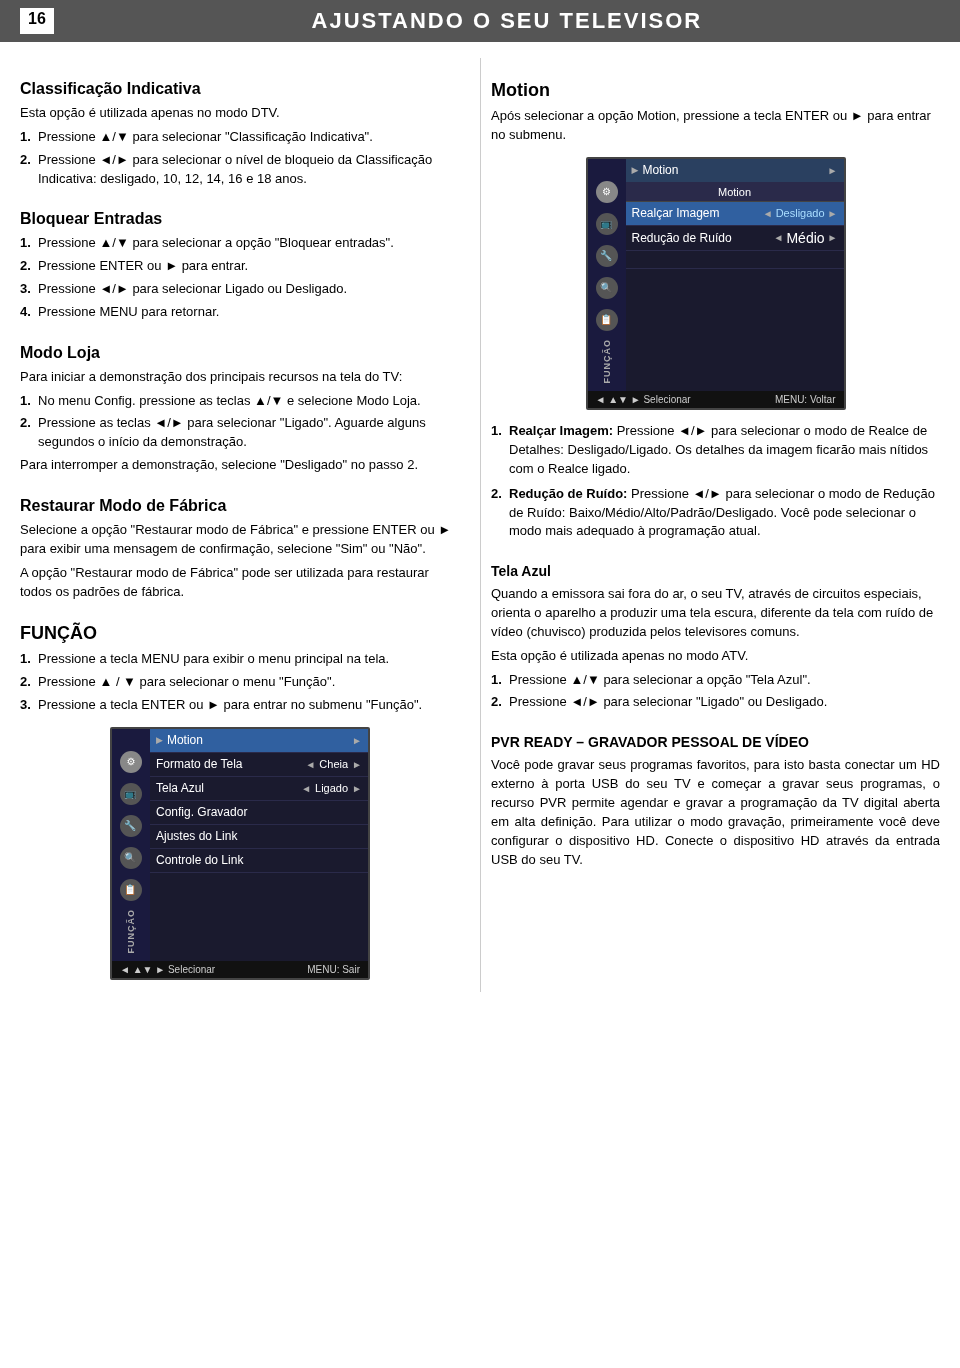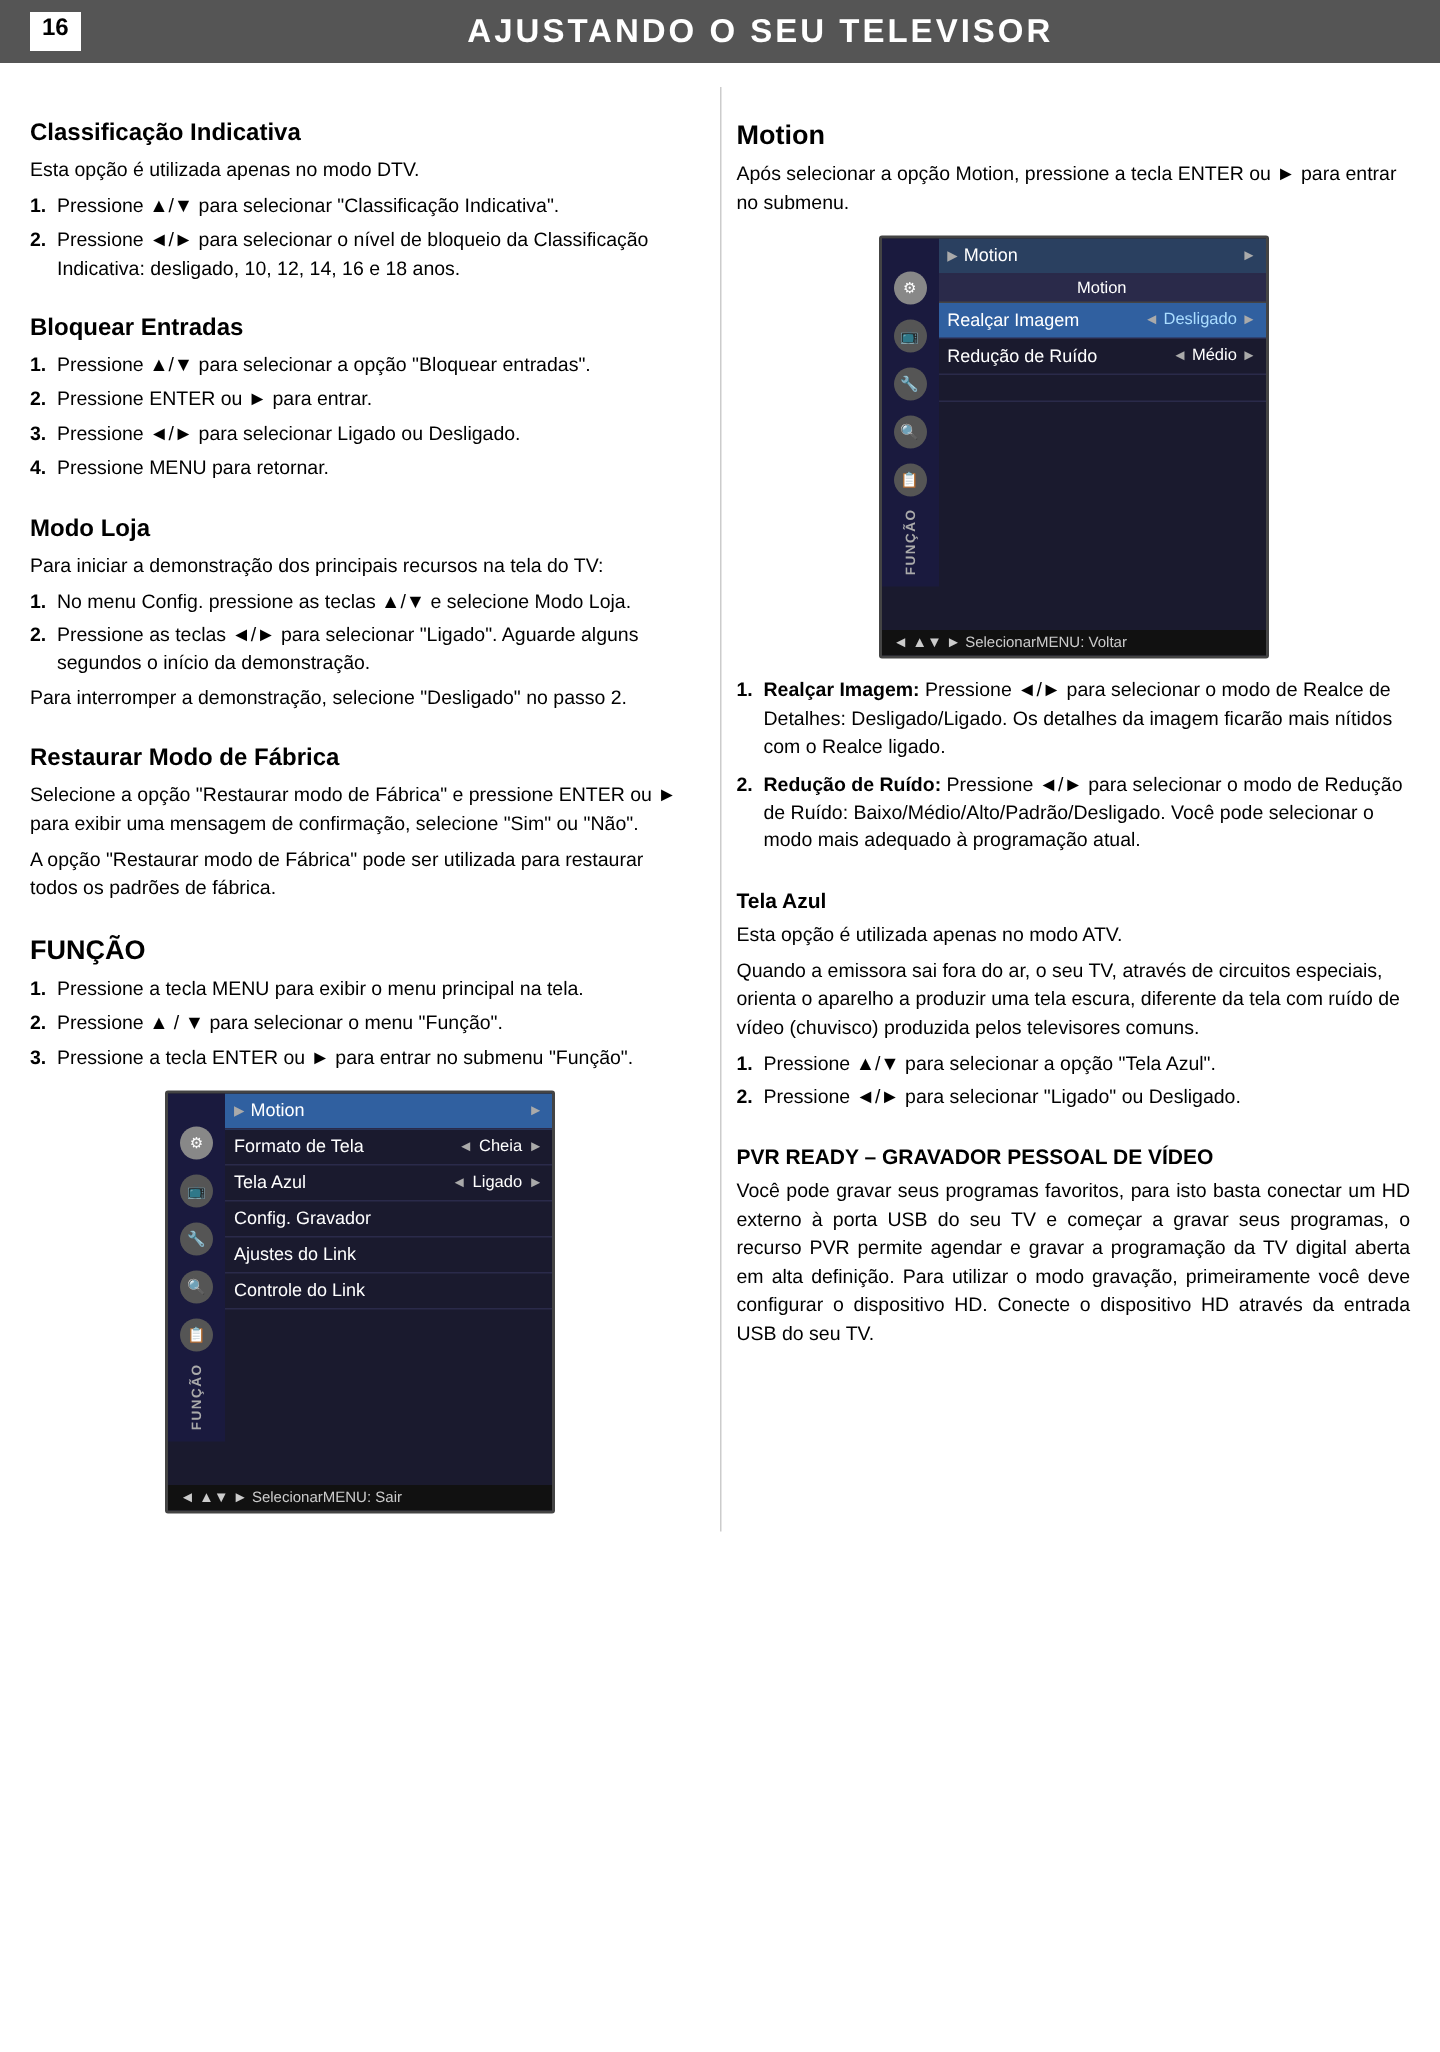--- a/index.html
+++ b/index.html
@@ -94,25 +94,24 @@
     .tv-icon.active {
       background: #888;
     }
     .tv-arrow {
       color: #aaa;
       font-size: 10px;
     }
     .tv-footer {
       background: #111;
       display: flex;
-      justify-content: flex-start;
+      justify-content: space-between;
       padding: 3px 8px;
       font-size: 10px;
       color: #ccc;
-      margin-top: 29px;
     }
 
     
     .tv-menu-full {
       border: 2px solid #444;
       background: #1a1a2e;
       width: 260px;
       margin: 12px auto;
       font-size: 12px;
       color: #fff;
@@ -354,21 +353,21 @@
               <span class="tv-arrow">◄</span>
               <span style="color:#adf;font-size:11px;">Desligado</span>
               <span class="tv-arrow">►</span>
             </div>
           </div>
 
           <div class="tv-full-row">
             <span>Redução de Ruído</span>
             <div style="display:flex;align-items:center;gap:3px;">
               <span class="tv-arrow">◄</span>
-              <span style="color:#fff;font-size:11px;">Médio</span>
+              <span style="color:#fff;font-size:14px;">Médio</span>
               <span class="tv-arrow">►</span>
             </div>
           </div>
           <div class="tv-full-row" style="min-height:18px;"></div>
         </div>
       </div>
       <div class="tv-footer">
         <span>◄ ▲▼ ► Selecionar</span>
         <span>MENU: Voltar</span>
       </div>
@@ -378,22 +377,22 @@
       <span class="num">1.</span>
       <span><b>Realçar Imagem:</b><span> Pressione ◄/► para selecionar o modo de Realce de Detalhes: Desligado/Ligado. Os detalhes da imagem ficarão mais nítidos com o Realce ligado.</span></span>
     </div>
     <div class="numbered-item" style="margin-top:6px;">
       <span class="num">2.</span>
       <span><b>Redução de Ruído:</b><span> Pressione ◄/► para selecionar o modo de Redução de Ruído: Baixo/Médio/Alto/Padrão/Desligado. Você pode selecionar o modo mais adequado à programação atual.</span></span>
     </div>
 
     <div class="sub-section">
       <div class="section-title">Tela Azul</div>
+      <p>Quando a emissora sai fora do ar, o seu TV, através de circuitos especiais, orienta o aparelho a produzir uma tela escura, diferente da tela com ruído de vídeo (chuvisco) produzida pelos televisores comuns.</p>
       <p>Esta opção é utilizada apenas no modo ATV.</p>
-      <p>Quando a emissora sai fora do ar, o seu TV, através de circuitos especiais, orienta o aparelho a produzir uma tela escura, diferente da tela com ruído de vídeo (chuvisco) produzida pelos televisores comuns.</p>
       <div class="numbered-item">
         <span class="num">1.</span>
         <span>Pressione ▲/▼ para selecionar a opção "Tela Azul".</span>
       </div>
       <div class="numbered-item">
         <span class="num">2.</span>
         <span>Pressione ◄/► para selecionar "Ligado" ou Desligado.</span>
       </div>
     </div>
 

